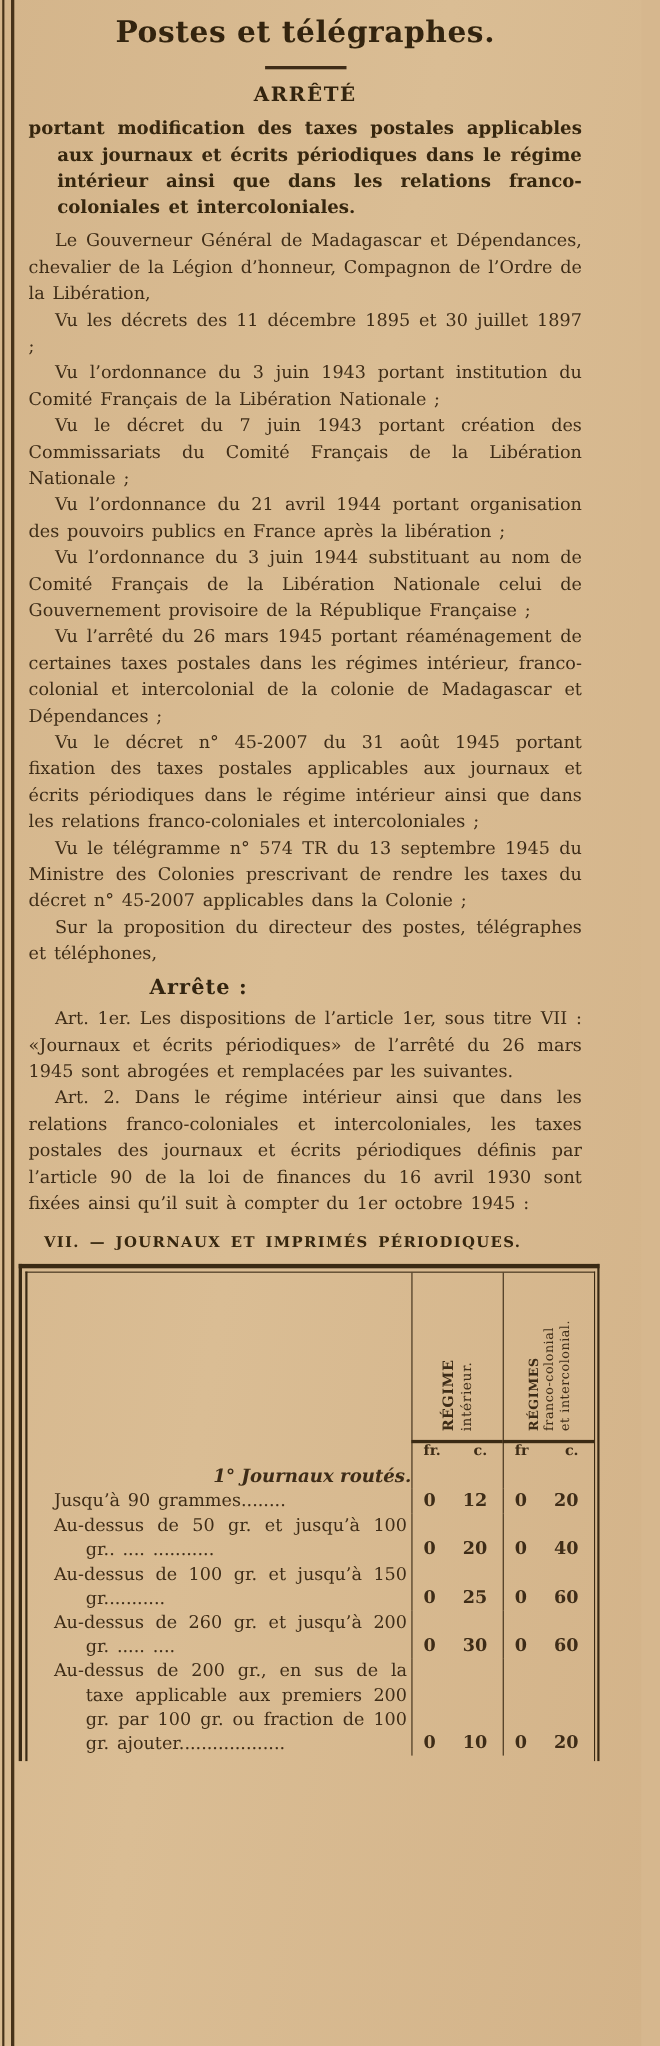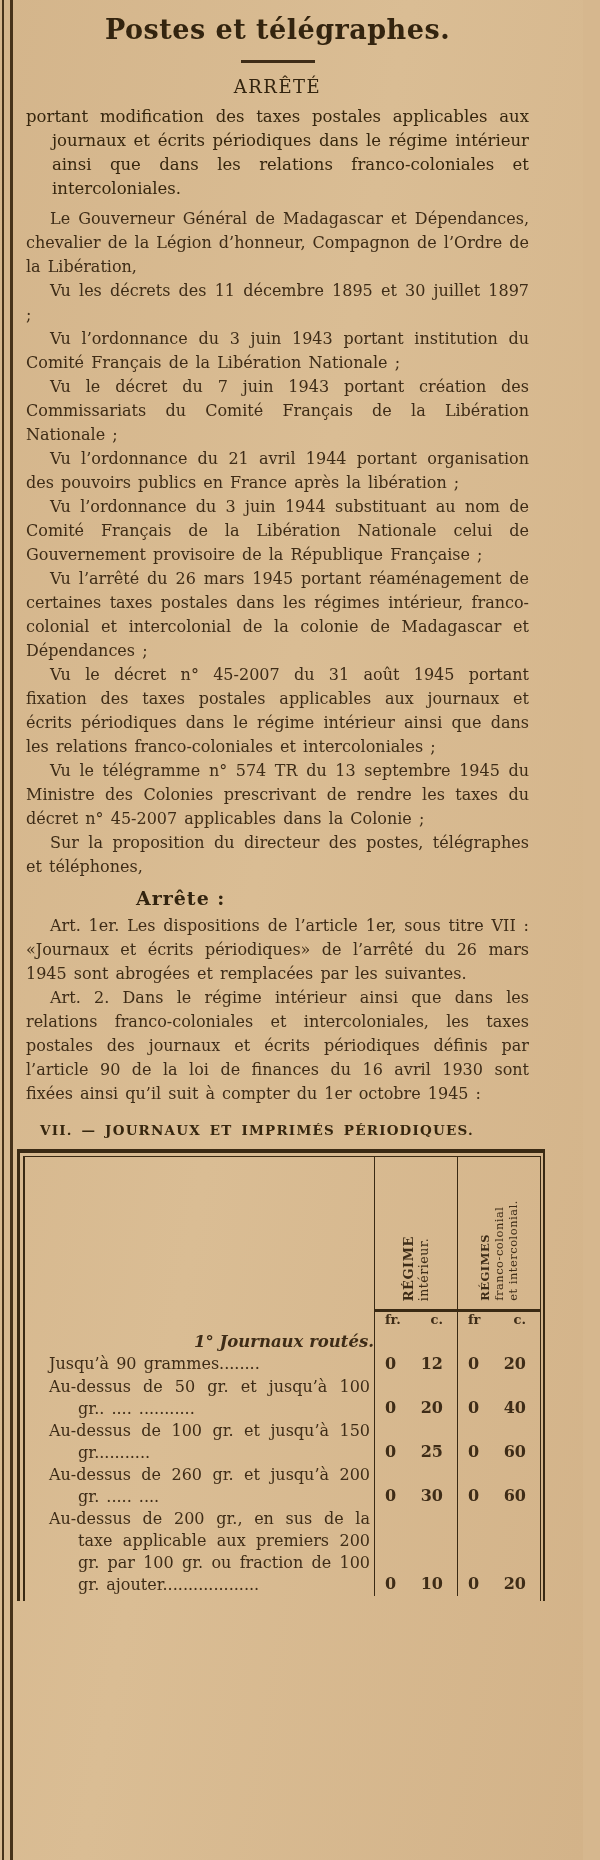--- a/index.html
+++ b/index.html
@@ -7,22 +7,22 @@
     position:relative;width:583px;height:1860px;overflow:hidden;
     font-family:"DejaVu Serif", serif;color:#3e2c17;
     background:linear-gradient(100deg,#d4b58b 0%,#dabd94 45%,#d3b389 100%);
   }
   .col-rule{position:absolute;top:0;bottom:0;background:#47331a;}
   .rule-outer{left:2px;width:2px;}
   .rule-inner{left:10px;width:3px;}
   .content{margin:0 54px 0 26px;padding-top:14px;}
   .title{font-size:27px;font-weight:bold;text-align:center;margin:0;letter-spacing:.5px;color:#33240f;}
   .title-rule{width:74px;height:3px;background:#3e2c17;margin:15px auto 13px;}
-  .arrete-heading{font-size:18px;font-weight:normal;text-align:center;margin:0;letter-spacing:1.5px;color:#33240f;}
-  .intro{font-weight:normal;font-size:16.5px;line-height:24px;margin:8px 0 6px;
+  .arrete-heading{font-size:18px;font-weight:bold;text-align:center;margin:0;letter-spacing:1.5px;color:#33240f;}
+  .intro{font-weight:bold;font-size:16.5px;line-height:24px;margin:8px 0 6px;
          padding-left:26px;text-indent:-26px;text-align:justify;word-spacing:2px;color:#36260e;}
   .body-p{font-size:16px;line-height:24px;margin:0;text-indent:24px;text-align:justify;word-spacing:2px;}
   .arrete-label{font-size:19px;font-weight:bold;margin:8px 0 5px 110px;letter-spacing:1px;color:#33240f;}
   .section-heading{font-size:13.5px;font-weight:bold;letter-spacing:1.2px;word-spacing:3px;margin:16px 0 0 14px;color:#36260e;}
 
   
   .ptable{box-sizing:border-box;margin:11px 0 0 -9px;width:528px;
           border-top:4px solid #3a2a14;border-left:3px solid #3a2a14;border-right:2px solid #3a2a14;
           padding:3px 2px 0 3px;}
   .ptable-inner{border-top:1px solid #3a2a14;border-left:2px solid #3a2a14;border-right:1.5px solid #3a2a14;

